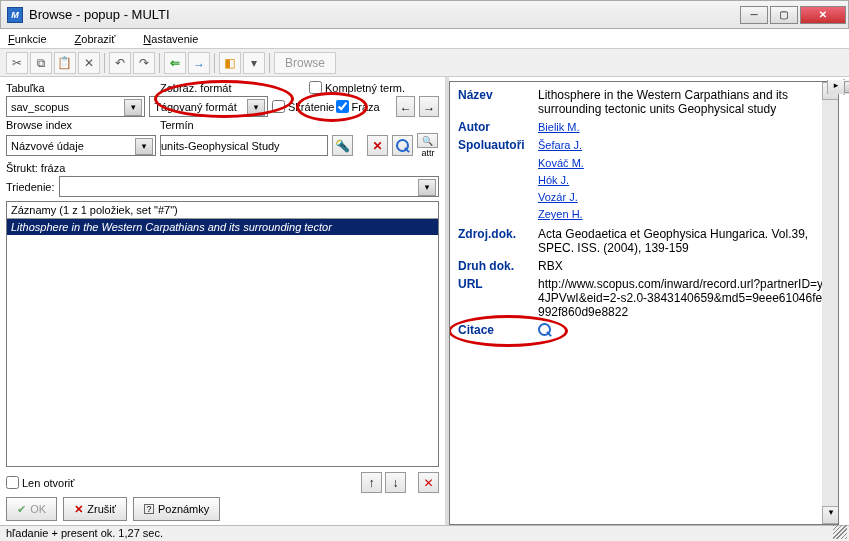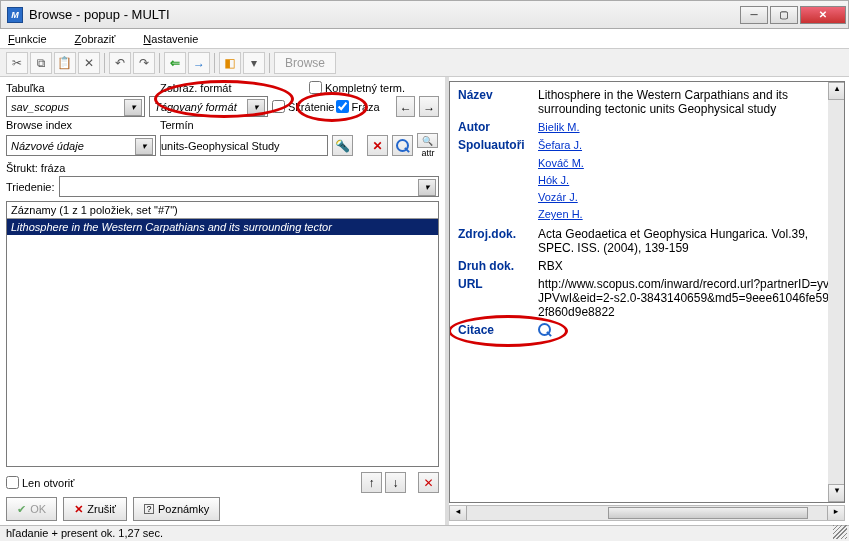--- a/index.html
+++ b/index.html
@@ -23,26 +23,26 @@
   .tbtn { width: 22px; height: 22px; border: 1px solid #ccc; background: #f8f8f8; display:flex; align-items:center; justify-content:center; font-size:12px; color:#555; }
   .tsep { width:1px; height:20px; background:#bbb; margin:0 2px; }
   .tbtn.green { color:#2a9d2a; font-weight:bold; }
   .tbtn.blue { color:#1a6dc9; }
   .tbtn.orange { color:#e08a00; }
   .browse-tbtn { padding:0 10px; width:auto; color:#999; }
 
   
   .main { display: flex; height: 448px; }
   .left-pane { width: 449px; border-right: 4px solid #dcdcdc; padding: 4px 6px; display:flex; flex-direction:column; position:relative; }
-  .right-pane { flex: 1; display:flex; flex-direction:column; }
+  .right-pane { flex: 1; display:flex; flex-direction:row; }
 
   
   .row { display: flex; align-items: center; gap: 4px; margin-bottom: 2px; }
   .lbl { font-size: 11px; }
-  .combo { border: 1px solid #7a7a7a; background: #fff; height: 21px; display:flex; align-items:center; padding:0 4px; position:relative;font-style:italic; }
+  .combo { border: 1px solid #7a7a7a; background: #fff; height: 21px; display:flex; align-items:center; padding:0 4px; position:relative; }
   .combo::after { content:"▾"; position:absolute; right:2px; top:2px; width:16px; height:15px; background:linear-gradient(#f0f0f0,#d0d0d0); border:1px solid #999; text-align:center; font-size:9px; line-height:14px; }
   input[type=text].combo-like { border:1px solid #7a7a7a; height:21px; padding:0 0; }
   .sq { width:21px; height:21px; border:1px solid #999; background:linear-gradient(#f8f8f8,#e4e4e4); display:flex;align-items:center;justify-content:center; font-size:12px; }
   .chk-row { display:flex; align-items:center; gap:3px; }
   input[type=checkbox] { width:13px; height:13px; }
 
   .records { flex:1; border:1px solid #7a7a7a; margin-top:2px; background:#fff; overflow:hidden; }
   .rec-head { background:#fff; border-bottom:1px solid #999; padding:2px 4px; }
   .rec-row { background:#0a246a; color:#fff; padding:2px 4px; white-space:nowrap; overflow:hidden;font-style:italic; }
 

